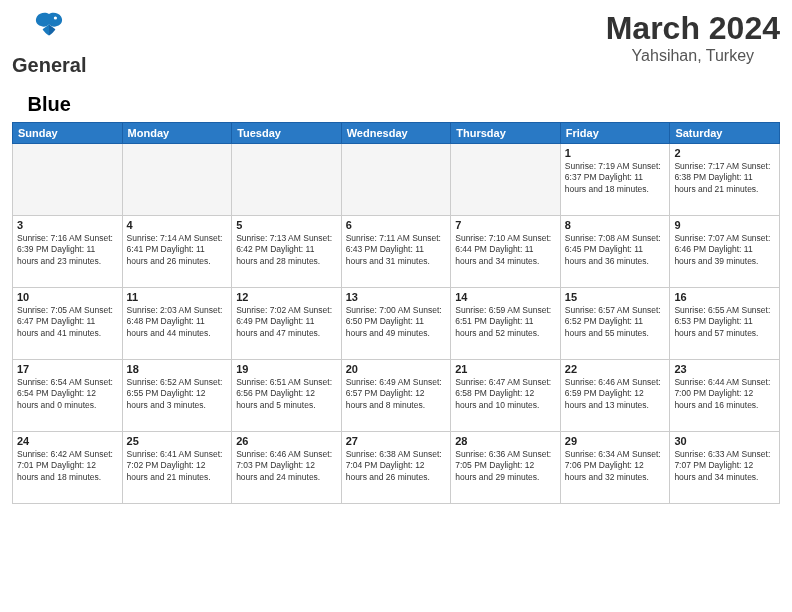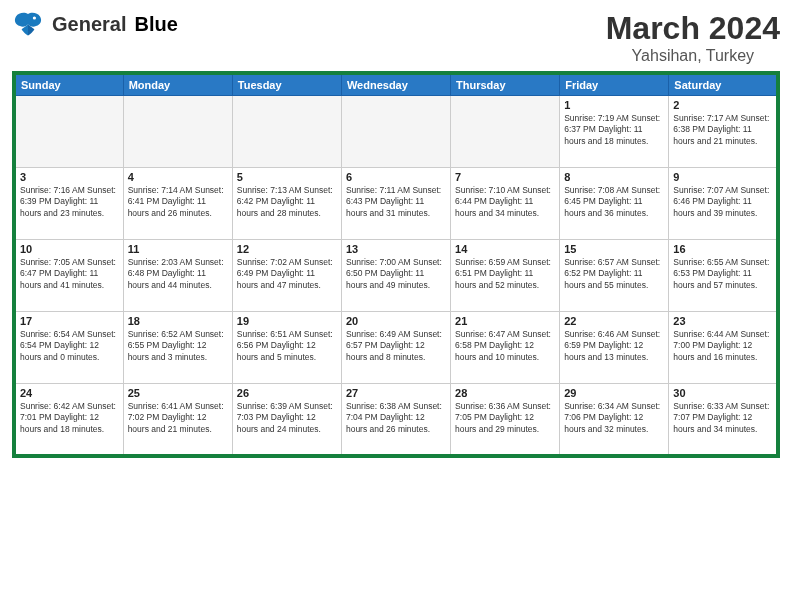--- a/index.html
+++ b/index.html
@@ -23,21 +23,22 @@
       margin-bottom: 6px;
     }
     .logo-area {
       display: flex;
       flex-direction: column;
       align-items: flex-start;
     }
     .logo {
       display: flex;
       align-items: center;
-      gap: 8px;
+      gap: 16px;
+      flex-direction: column;
     }
     .logo-text-general {
       font-size: 20px;
       font-weight: bold;
       color: #333;
     }
     .logo-text-blue {
       font-size: 20px;
       font-weight: bold;
       color: #000000;
@@ -55,21 +56,21 @@
       color: #333;
     }
     .subtitle {
       font-size: 16px;
       color: #555;
       text-align: center;
     }
     .calendar {
       width: 100%;
       border-collapse: collapse;
-      border: 4px solid #15803d;
+      border: 1px solid #15803d;
       font-size: 9px;
     }
     .calendar th {
       background: #2979c5;
       color: white;
       text-align: left;
       padding: 4px 5px;
       font-size: 11px;
       font-weight: bold;
       border: 1px solid #1a60a8;
@@ -296,21 +297,21 @@
 Daylight: 12 hours and 18 minutes.</div>
           </td>
           <td>
             <span class="day-num">25</span>
             <div class="day-info">Sunrise: 6:41 AM
 Sunset: 7:02 PM
 Daylight: 12 hours and 21 minutes.</div>
           </td>
           <td>
             <span class="day-num">26</span>
-            <div class="day-info">Sunrise: 6:39 AM
+            <div class="day-info">Sunrise: 6:46 AM
 Sunset: 7:03 PM
 Daylight: 12 hours and 24 minutes.</div>
           </td>
           <td>
             <span class="day-num">27</span>
             <div class="day-info">Sunrise: 6:38 AM
 Sunset: 7:04 PM
 Daylight: 12 hours and 26 minutes.</div>
           </td>
           <td>

